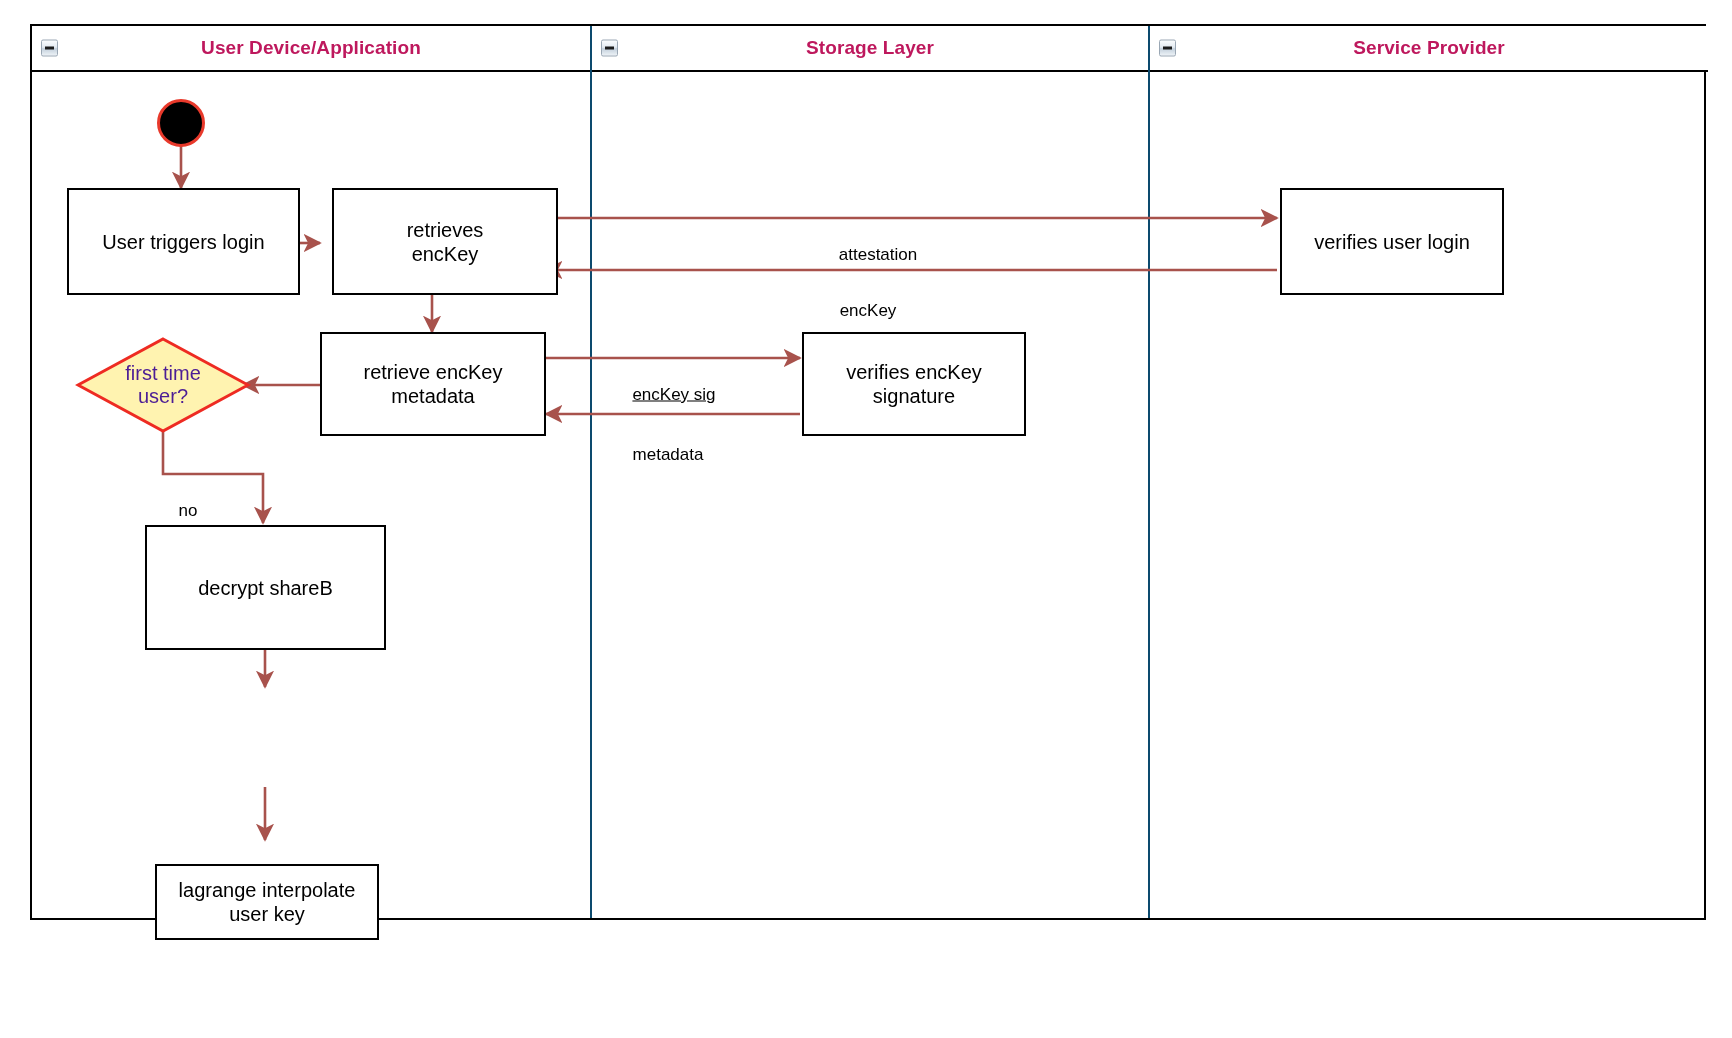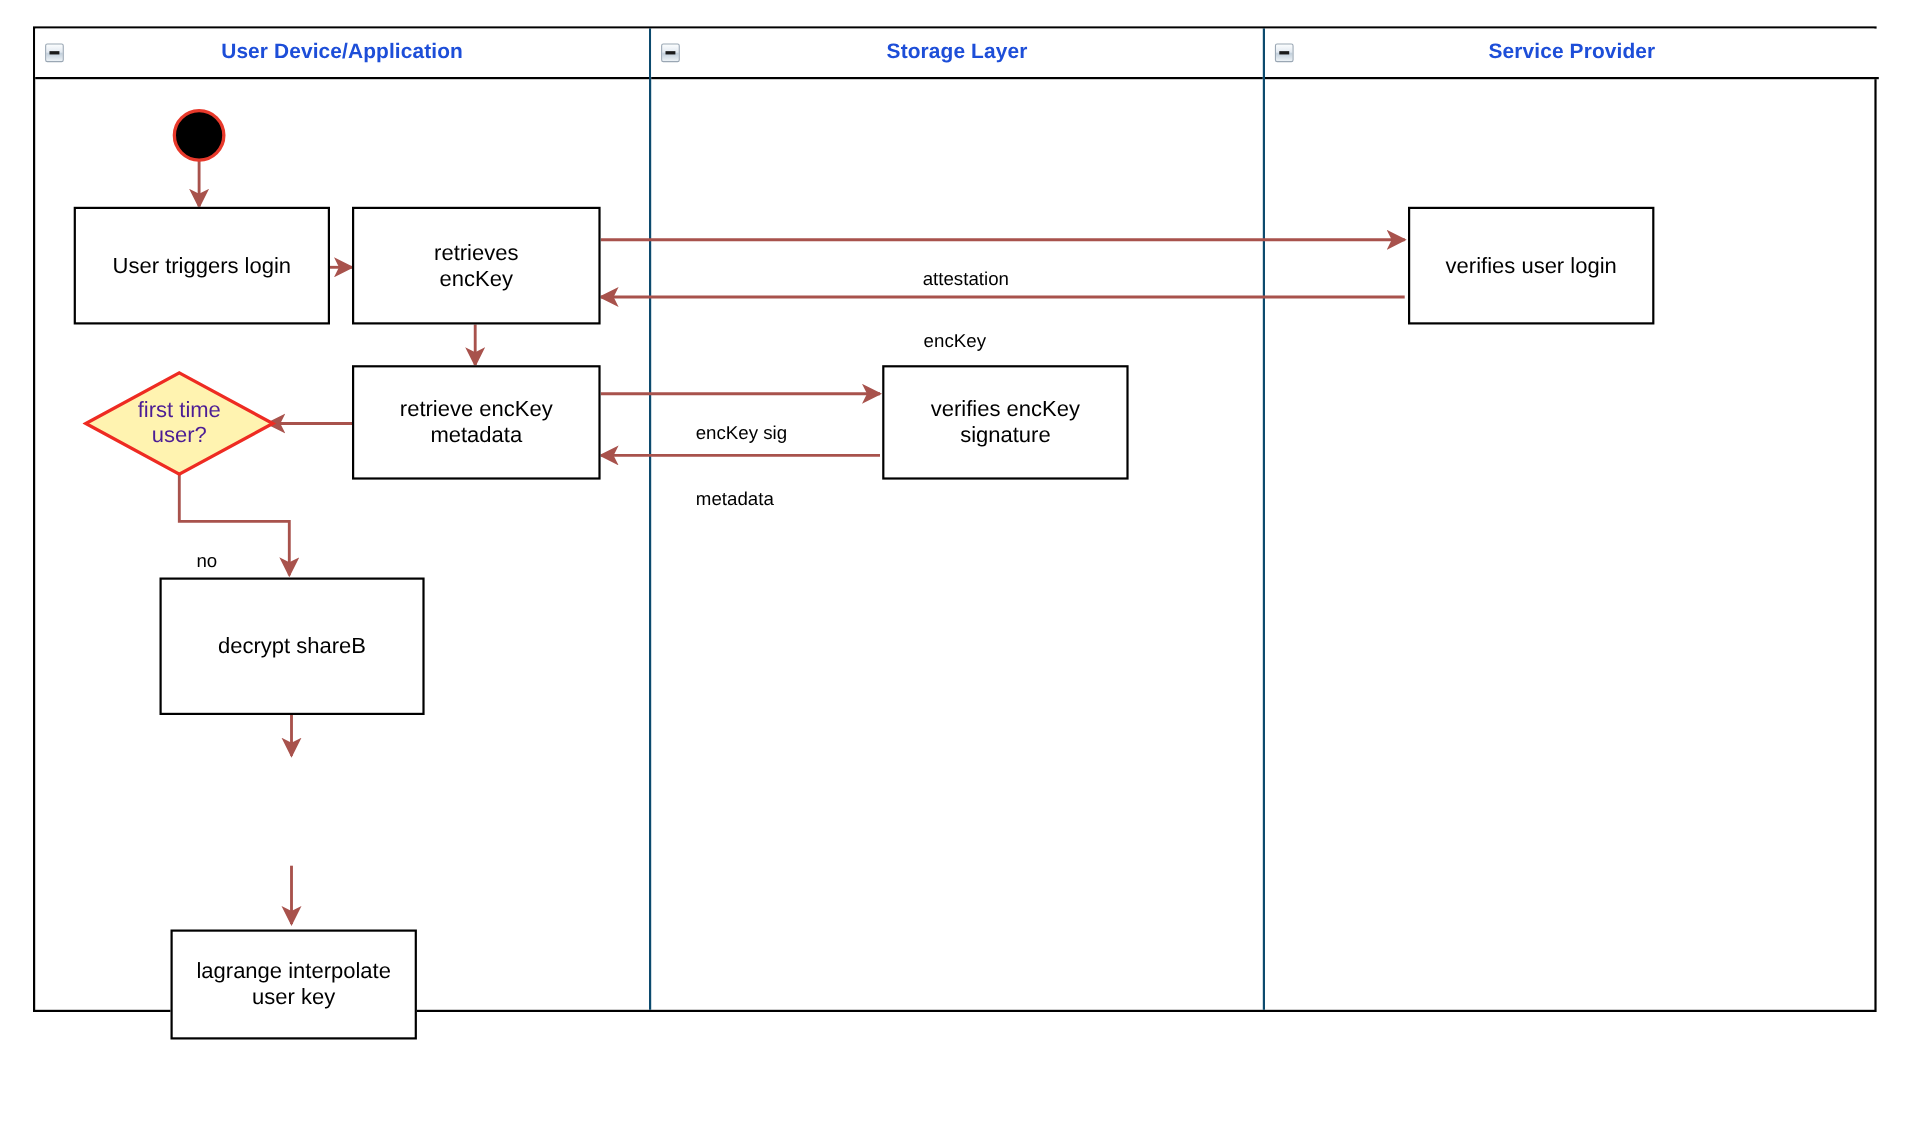--- a/index.html
+++ b/index.html
@@ -45,21 +45,21 @@
     border-bottom: 2px solid #000000;
     box-sizing: border-box;
     display: flex;
     align-items: center;
     justify-content: center;
     background: #ffffff;
   }
   .lane-title {
     font-size: 19px;
     font-weight: bold;
-    color: #1d4ed8;
+    color: #be185d;
     letter-spacing: 0.1px;
     white-space: nowrap;
   }
   .collapse-btn {
     position: absolute;
     left: 9px;
     top: 50%;
     transform: translateY(-50%);
     width: 17px;
     height: 17px;
@@ -205,21 +205,21 @@
       <path d="M 265 787 L 265 840"></path>
     </g>
   </svg>
 
   <div class="start-node" style="left:157px; top:99px;"></div>
 
   <div class="node box" style="left:67px; top:188px; width:233px; height:107px;">
     <span class="label">User triggers login</span>
   </div>
 
-  <div class="node box" style="left:320px; top:188px; width:226px; height:107px;">
+  <div class="node box" style="left:332px; top:188px; width:226px; height:107px;">
     <span class="label">retrieves
 encKey</span>
   </div>
 
   <div class="node box" style="left:320px; top:332px; width:226px; height:104px;">
     <span class="label">retrieve encKey
 metadata</span>
   </div>
 
   <div class="diamond-wrap" style="left:75px; top:336px; width:176px; height:98px;">
@@ -228,33 +228,33 @@
     </svg>
     <span class="label">first time
 user?</span>
   </div>
 
   <div class="node box" style="left:145px; top:525px; width:241px; height:125px;">
     <span class="label">decrypt shareB</span>
   </div>
 
 
-  <div class="node box" style="left:155px; top:845px; width:224px; height:100px;">
+  <div class="node box" style="left:155px; top:864px; width:224px; height:76px;">
     <span class="label">lagrange interpolate
 user key</span>
   </div>
 
   <div class="node box" style="left:1280px; top:188px; width:224px; height:107px;">
     <span class="label">verifies user login</span>
   </div>
 
   <div class="node box" style="left:802px; top:332px; width:224px; height:104px;">
     <span class="label">verifies encKey
 signature</span>
   </div>
 
   <div class="edge-label" style="left:878px; top:218px;">attestation</div>
   <div class="edge-label" style="left:868px; top:274px;">encKey</div>
-  <div class="edge-label" style="left:674px; top:358px;">encKey sig</div>
+  <div class="edge-label" style="left:674px; top:358px;text-decoration:underline;">encKey sig</div>
   <div class="edge-label" style="left:668px; top:418px;">metadata</div>
   <div class="edge-label" style="left:188px; top:474px;">no</div>
 
 </div>
 
 </body></html>

